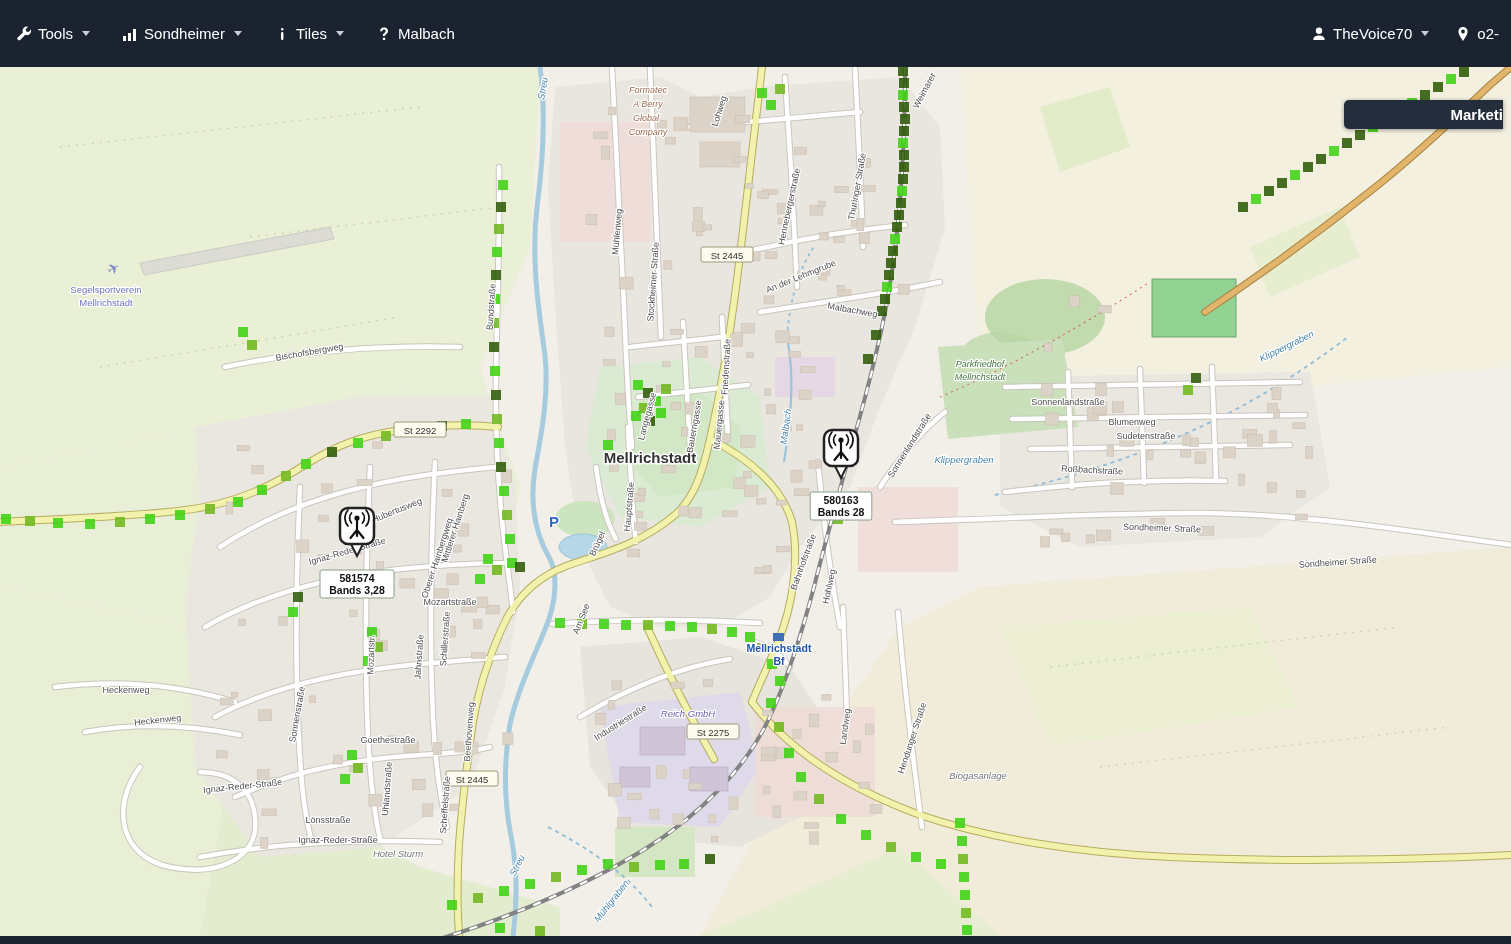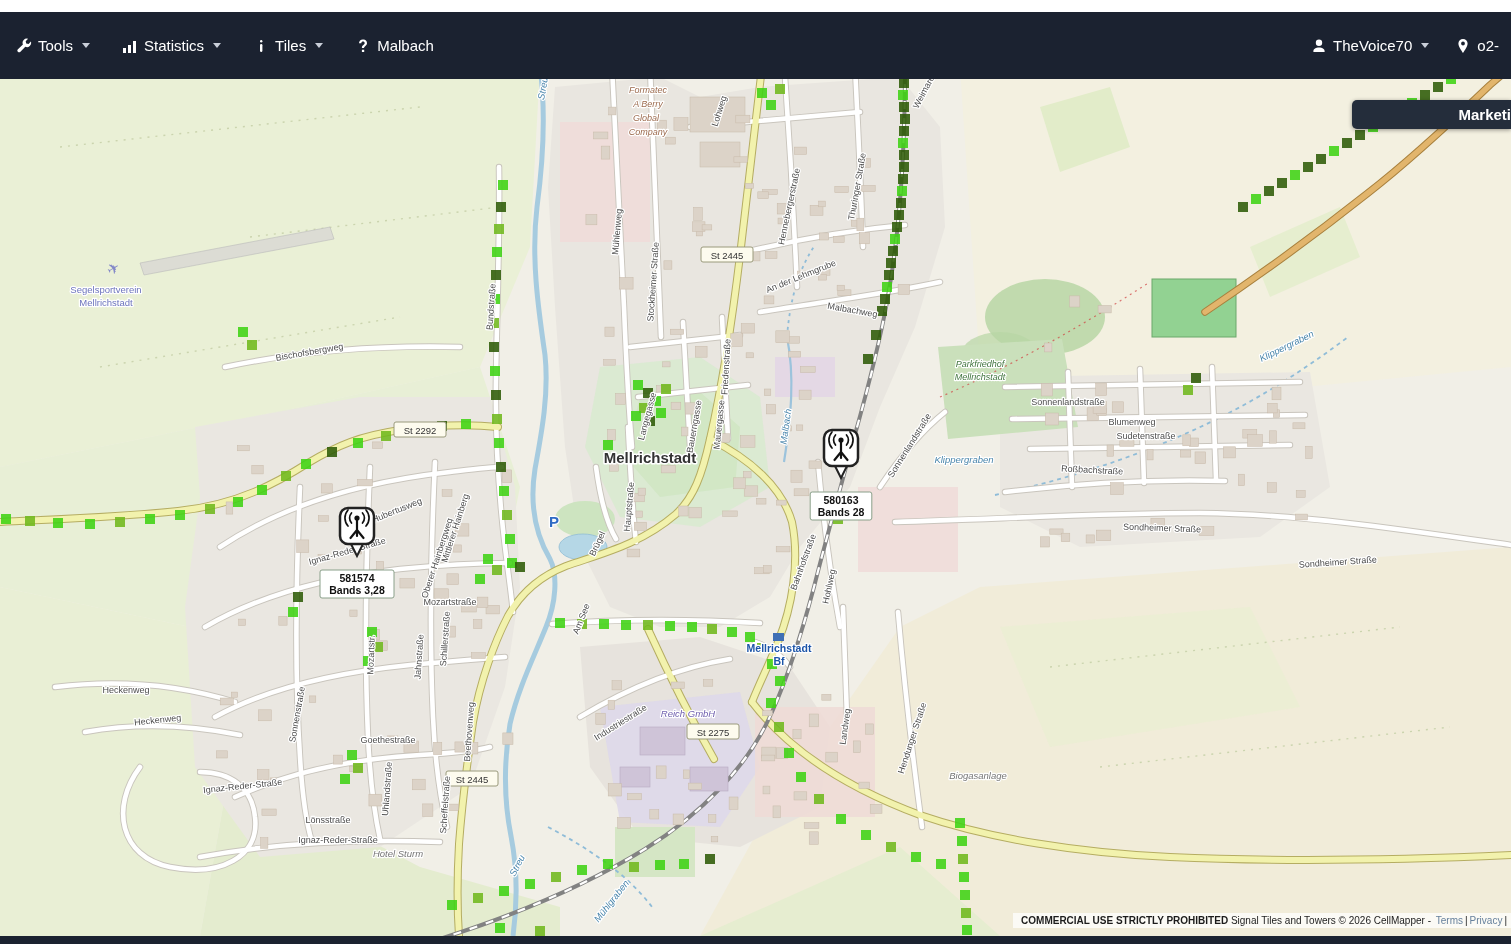--- a/index.html
+++ b/index.html
@@ -1,20 +1,20 @@
 <!DOCTYPE html>
 <html><head>
 <meta charset="utf-8">
 <style>
   html,body{margin:0;padding:0}
   body{width:1511px;height:944px;overflow:hidden;position:relative;
        font-family:"Liberation Sans",sans-serif;background:#fff}
 
   
-  .navbar{position:absolute;top:12px;left:0;width:100%;height:67px;background:#1b2230;
+  .navbar{position:absolute;top:0;left:0;width:100%;height:67px;background:#1b2230;
           display:flex;align-items:center;padding:0 16px;box-sizing:border-box;z-index:40}
   .nav-item{display:flex;align-items:center;gap:6px;color:#fff;font-size:15px;
             margin-right:32px;cursor:pointer;white-space:nowrap}
   .nav-right{margin-left:auto;display:flex;}
   .nav-right .nav-item{margin-right:26px}
   .nav-right .nav-item:last-child{margin-right:-4px}
   .caret{width:0;height:0;border-left:4.5px solid transparent;border-right:4.5px solid transparent;
          border-top:5px solid #c9ced8;margin-left:3px}
   .nicon{width:16px;height:16px;display:block;fill:#fff}
 
@@ -42,21 +42,21 @@
   .yc{fill:none;stroke:#b5ad62;stroke-width:8;stroke-linecap:round}
   .yf{fill:none;stroke:#f2f2ad;stroke-width:6;stroke-linecap:round}
   .tc{fill:none;stroke:#a8813e;stroke-width:7.5;stroke-linecap:round}
   .tf{fill:none;stroke:#e2b56c;stroke-width:5.5;stroke-linecap:round}
   .rail-base{fill:none;stroke:#828282;stroke-width:4}
   .rail-dash{fill:none;stroke:#fff;stroke-width:2.2;stroke-dasharray:8 9}
   .bldg{fill:#dcd3c8;stroke:#c8baa9;stroke-width:.5}
   .fieldline{fill:none;stroke:#cbd4ae;stroke-width:1.4;stroke-dasharray:2 6}
 
   
-  .side-panel{position:absolute;top:100px;right:0;width:159px;height:29px;background:#242d3b;
+  .side-panel{position:absolute;top:100px;right:8px;width:159px;height:29px;background:#242d3b;
               border-radius:5px 0 0 5px;display:flex;align-items:center;justify-content:flex-end;
               padding:0 0 0 10px;box-sizing:border-box;z-index:30;color:#fff;font-weight:bold;
               font-size:15px;box-shadow:0 1px 4px rgba(0,0,0,.4);cursor:pointer;
               white-space:nowrap;overflow:hidden}
   .attribution{position:absolute;right:0;bottom:8px;z-index:25;background:rgba(255,255,255,.72);
                font-size:10px;color:#1c1c1c;padding:2px 4px 2px 8px;white-space:nowrap}
   .attribution .hard{font-weight:bold}
   .attr-link{color:#66809c;text-decoration:none;margin:0 2px;cursor:pointer}
   .footer-bar{position:absolute;left:0;bottom:0;width:100%;height:8px;background:#1b2230;z-index:35}
 </style>
@@ -70,21 +70,21 @@
     </svg>
     <span>Tools</span>
     <span class="caret"></span>
   </div>
   <div class="nav-item">
     <svg class="nicon" viewBox="0 0 16 16">
       <rect x="1" y="10" width="3" height="5"></rect>
         <rect x="6" y="7" width="3" height="8"></rect>
         <rect x="11" y="3" width="3" height="12"></rect>
     </svg>
-    <span>Statistics</span>
+    <span>Sondheimer</span>
     <span class="caret"></span>
   </div>
   <div class="nav-item">
     <svg class="nicon" viewBox="0 0 16 16">
       <rect x="7" y="2" width="2.4" height="2.4" rx="1.2"></rect>
         <rect x="7" y="6" width="2.4" height="8" rx="1.2"></rect>
     </svg>
     <span>Tiles</span>
     <span class="caret"></span>
   </div>
@@ -756,22 +756,19 @@
           <g>
             <rect x="-30.8" y="14" width="61.6" height="28" rx="2" fill="#fff" stroke="#8aa08a" stroke-width="1"></rect>
             <text class="twr-text" x="0" y="25.5" text-anchor="middle">580163</text>
             <text class="twr-text" x="0" y="37.5" text-anchor="middle">Bands 28</text>
           </g>
         </g>
       </g>
   </svg>
 
   
-  <div class="attribution">
-    <span class="hard">COMMERCIAL USE STRICTLY PROHIBITED</span><span> Signal Tiles and Towers © 2026 CellMapper - </span><a class="attr-link">Terms</a><span>|</span><a class="attr-link">Privacy</a><span>|</span>
-  </div>
 </div>
 
 <div class="side-panel">
   <span>Marketi</span>
 </div>
 
 <div class="footer-bar"></div>
 
 </body></html>

